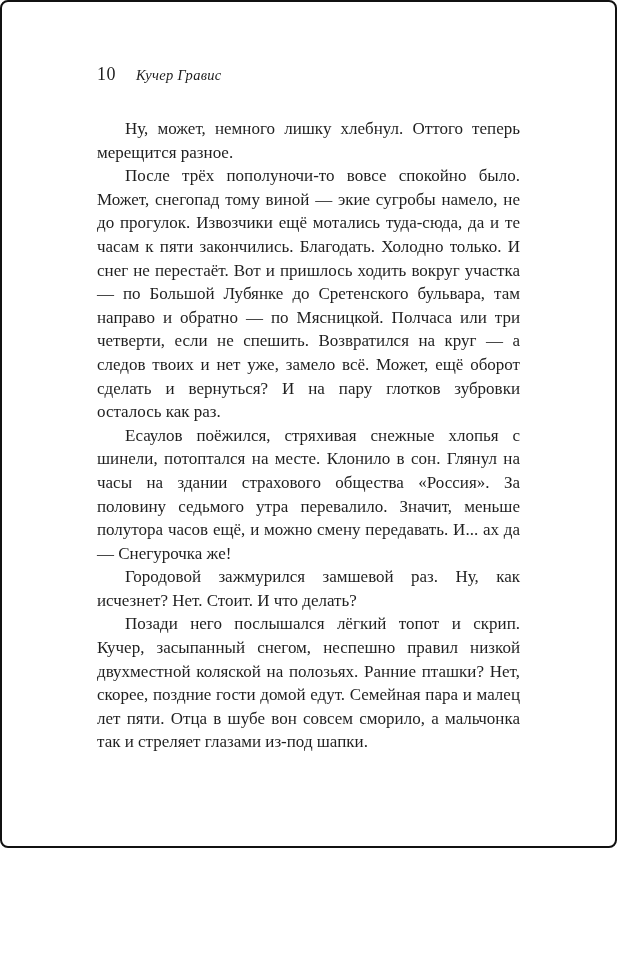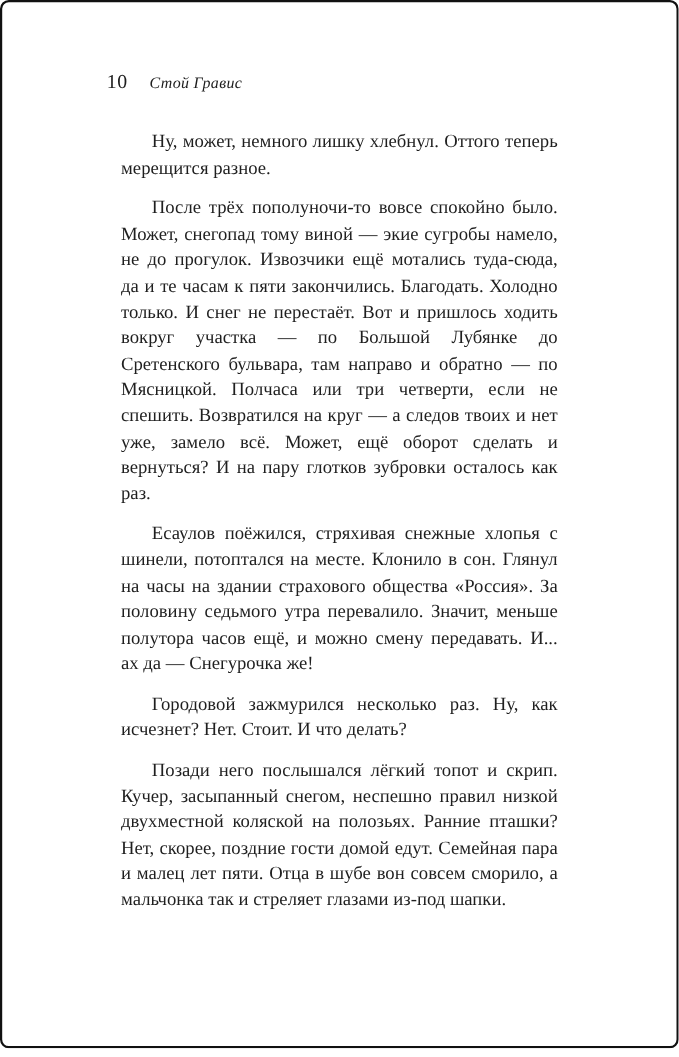--- a/index.html
+++ b/index.html
@@ -4,21 +4,21 @@
 <style>
   html, body {
     margin: 0;
     padding: 0;
     background: #ffffff;
     font-family: "Liberation Serif", "DejaVu Serif", serif;
   }
   .book-page {
     position: relative;
     width: 617px;
-    height: 953px;
+    height: 848px;
     box-sizing: border-box;
     background: #ffffff;
     border: 2px solid #111111;
     border-radius: 8px;
     overflow: hidden;
   }
   .page-inner {
     position: absolute;
     left: 95px;
     right: 95px;
@@ -44,37 +44,37 @@
   }
   .text-block {
     color: #1f1f1f;
     font-size: 17px;
     line-height: 23.6px;
     text-align: justify;
     hyphens: auto;
     -webkit-hyphens: auto;
   }
   .text-block p {
-    margin: 13px;
+    margin: 0;
     text-indent: 28px;
   }
 </style>
 </head>
 <body>
 
 <div class="book-page">
   <div class="page-inner">
 
     <div class="page-header">
       <span class="page-number">10</span>
-      <span class="running-head">Стой Гравис</span>
+      <span class="running-head">Кучер Гравис</span>
     </div>
 
     <div class="text-block">
       <p>Ну, может, немного лишку хлебнул. Оттого теперь мерещится разное.</p>
       <p>После трёх пополуночи-то вовсе спокойно было. Может, снегопад тому виной — экие сугробы намело, не до прогулок. Извозчики ещё мотались туда-сюда, да и те часам к пяти закончились. Благодать. Холодно только. И снег не перестаёт. Вот и пришлось ходить вокруг участка — по Большой Лубянке до Сретенского бульвара, там направо и обратно — по Мясницкой. Полчаса или три четверти, если не спешить. Возвратился на круг — а следов твоих и нет уже, замело всё. Может, ещё оборот сделать и вернуться? И на пару глотков зубровки осталось как раз.</p>
       <p>Есаулов поёжился, стряхивая снежные хлопья с шинели, потоптался на месте. Клонило в сон. Глянул на часы на здании страхового общества «Россия». За половину седьмого утра перевалило. Значит, меньше полутора часов ещё, и можно смену передавать. И... ах да — Снегурочка же!</p>
-      <p>Городовой зажмурился несколько раз. Ну, как исчезнет? Нет. Стоит. И что делать?</p>
+      <p>Городовой зажмурился замшевой раз. Ну, как исчезнет? Нет. Стоит. И что делать?</p>
       <p>Позади него послышался лёгкий топот и скрип. Кучер, засыпанный снегом, неспешно правил низкой двухместной коляской на полозьях. Ранние пташки? Нет, скорее, поздние гости домой едут. Семейная пара и малец лет пяти. Отца в шубе вон совсем сморило, а мальчонка так и стреляет глазами из-под шапки.</p>
     </div>
 
   </div>
 </div>
 
 </body></html>

